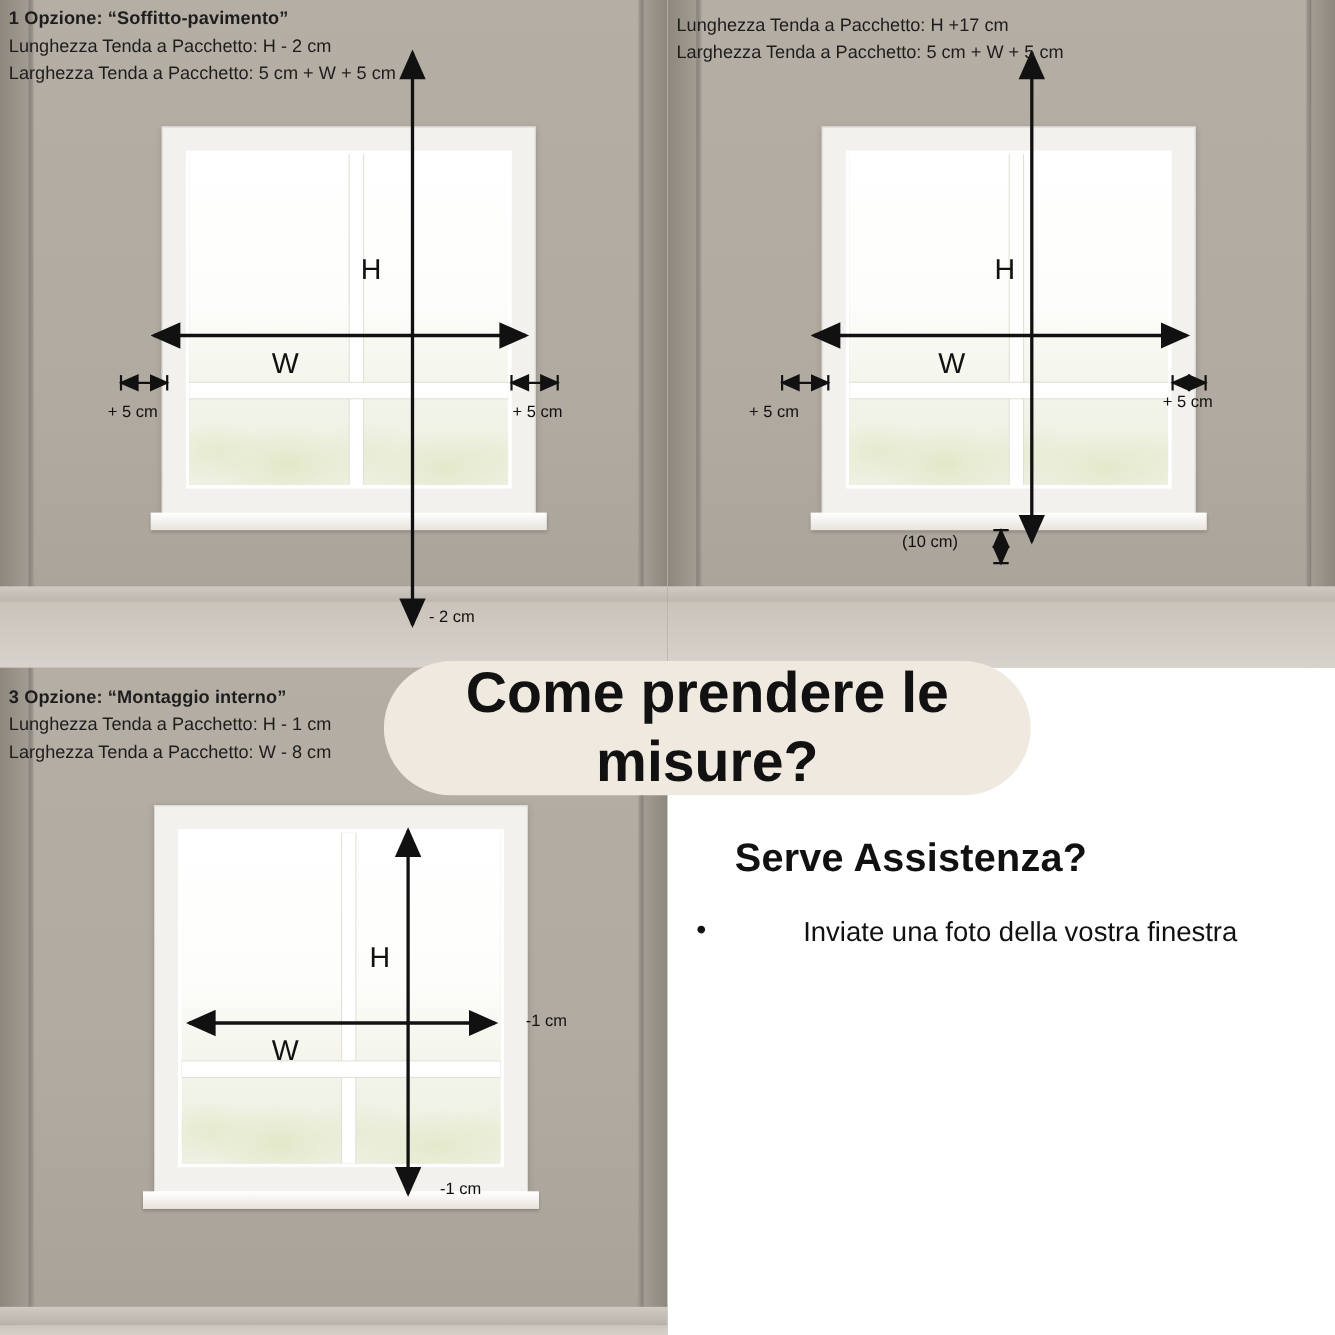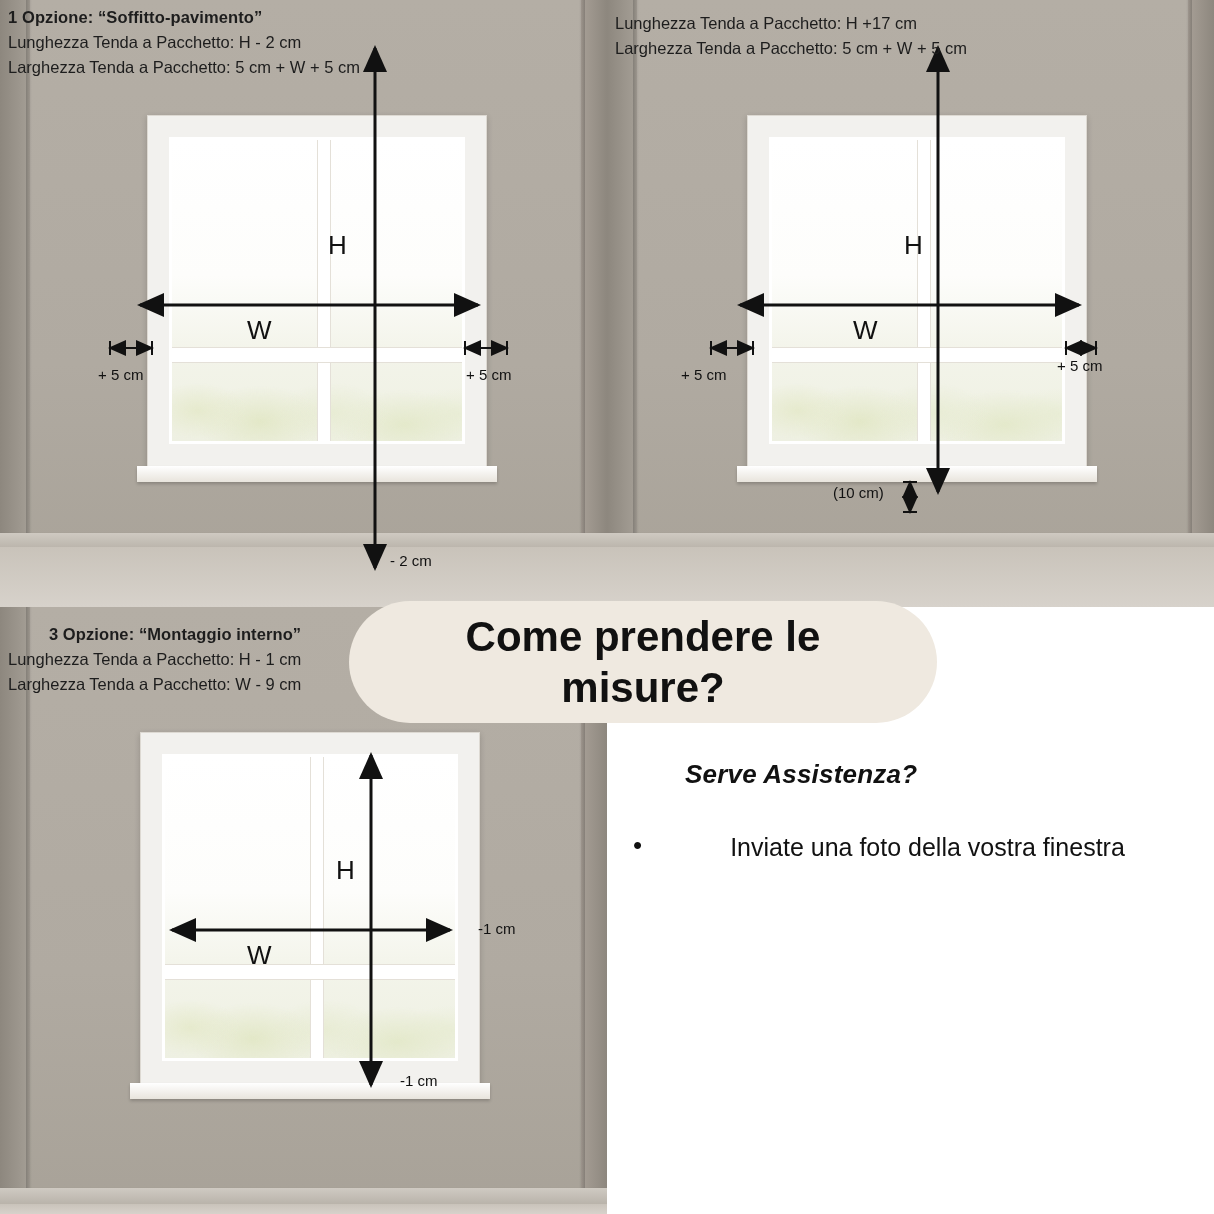--- a/index.html
+++ b/index.html
@@ -8,21 +8,21 @@
     font-family:"Liberation Sans", sans-serif;
     background:#ffffff;
     overflow:hidden;
   }
   .page{position:relative;width:988px;height:1214px;}
 
   
   .quad{position:absolute;overflow:hidden;}
   .q1{left:0;top:0;width:607px;height:607px;}
   .q2{left:607px;top:0;width:607px;height:607px;}
-  .q3{left:0;top:607px;width:607px;height:607px;text-align:right;}
+  .q3{left:0;top:607px;width:607px;height:607px;}
 
   
   .room{position:absolute;inset:0;background:#b2aca3;}
   .room .wall-left{
     position:absolute;left:0;top:0;width:30px;height:100%;
     background:linear-gradient(to right,#8d877e,#a59f96);
   }
   .room .wall-right{
     position:absolute;right:0;top:0;width:26px;height:100%;
     background:linear-gradient(to left,#8d877e,#a79f96);
@@ -100,22 +100,22 @@
   
   .ov{position:absolute;left:0;top:0;width:607px;height:607px;pointer-events:none;}
   .lbl{
     position:absolute;color:#111;font-size:15px;white-space:nowrap;
   }
   .lbl.big{font-size:26px;font-weight:normal;}
 
   
   .assist{position:absolute;left:607px;top:607px;width:607px;height:607px;background:#fff;}
   .assist h2{
-    margin:0;position:absolute;left:78px;top:152px;
-    font-size:26px;font-weight:bold;color:#111;letter-spacing:.2px;font-style:italic;
+    margin:0;position:absolute;left:61px;top:152px;
+    font-size:36px;font-weight:bold;color:#111;letter-spacing:.2px;
   }
   .bullets{position:absolute;left:20px;top:222px;right:18px;}
   .bullets li{
     list-style:none;position:relative;
     font-size:25px;line-height:1.45;color:#111;
     margin:0 0 24px 0;padding-left:32px;text-align:center;
   }
   .bullets li:before{
     content:"•";position:absolute;left:6px;top:-2px;font-size:26px;
   }
@@ -123,21 +123,21 @@
 
   
   .banner{
     position:absolute;left:349px;top:601px;width:588px;height:122px;
     background:#efe9e0;border-radius:62px;
     display:flex;align-items:center;justify-content:center;
     z-index:5;
   }
   .banner span{
     display:block;text-align:center;
-    font-size:42px;font-weight:bold;color:#111;line-height:1.22;
+    font-size:52px;font-weight:bold;color:#111;line-height:1.22;
     width:470px;
   }
 </style>
 </head>
 <body>
 
 <div class="page">
 
   <div class="quad q1">
     <div class="room">
@@ -248,21 +248,21 @@
 
     <div class="cap" style="top:8px;">
       <div class="t2">Lunghezza Tenda a Pacchetto: H +17 cm</div>
       <div class="t3">Larghezza Tenda a Pacchetto: 5 cm + W + 5 cm</div>
     </div>
 
     <div class="lbl big" style="left:297px;top:230px;">H</div>
     <div class="lbl big" style="left:246px;top:315px;">W</div>
     <div class="lbl" style="left:74px;top:366px;">+ 5 cm</div>
     <div class="lbl" style="left:450px;top:357px;">+ 5 cm</div>
-    <div class="lbl" style="left:213px;top:484px;margin-left:13px;">(10 cm)</div>
+    <div class="lbl" style="left:213px;top:484px;">(10 cm)</div>
   </div>
 
   <div class="quad q3">
     <div class="room">
       <div class="wall-main"></div>
       <div class="wall-left"></div>
       <div class="wall-right"></div>
       <div class="corner-l"></div>
       <div class="corner-r"></div>
       <div class="baseboard" style="bottom:10px;"></div>
@@ -291,21 +291,21 @@
       </defs>
 
       <line x1="371" y1="148" x2="371" y2="478" stroke="#111" stroke-width="3" marker-start="url(#ah3s)" marker-end="url(#ah3)"></line>
 
       <line x1="172" y1="323" x2="450" y2="323" stroke="#111" stroke-width="3" marker-start="url(#ah3s)" marker-end="url(#ah3)"></line>
     </svg>
 
     <div class="cap" style="top:18px;">
       <div class="t1">3 Opzione: “Montaggio interno”</div>
       <div class="t2">Lunghezza Tenda a Pacchetto: H - 1 cm</div>
-      <div class="t3">Larghezza Tenda a Pacchetto: W - 9 cm</div>
+      <div class="t3">Larghezza Tenda a Pacchetto: W - 8 cm</div>
     </div>
 
     <div class="lbl big" style="left:336px;top:248px;">H</div>
     <div class="lbl big" style="left:247px;top:333px;">W</div>
     <div class="lbl" style="left:478px;top:313px;">-1 cm</div>
     <div class="lbl" style="left:400px;top:465px;">-1 cm</div>
   </div>
 
   <div class="assist">
     <h2>Serve Assistenza?</h2>

